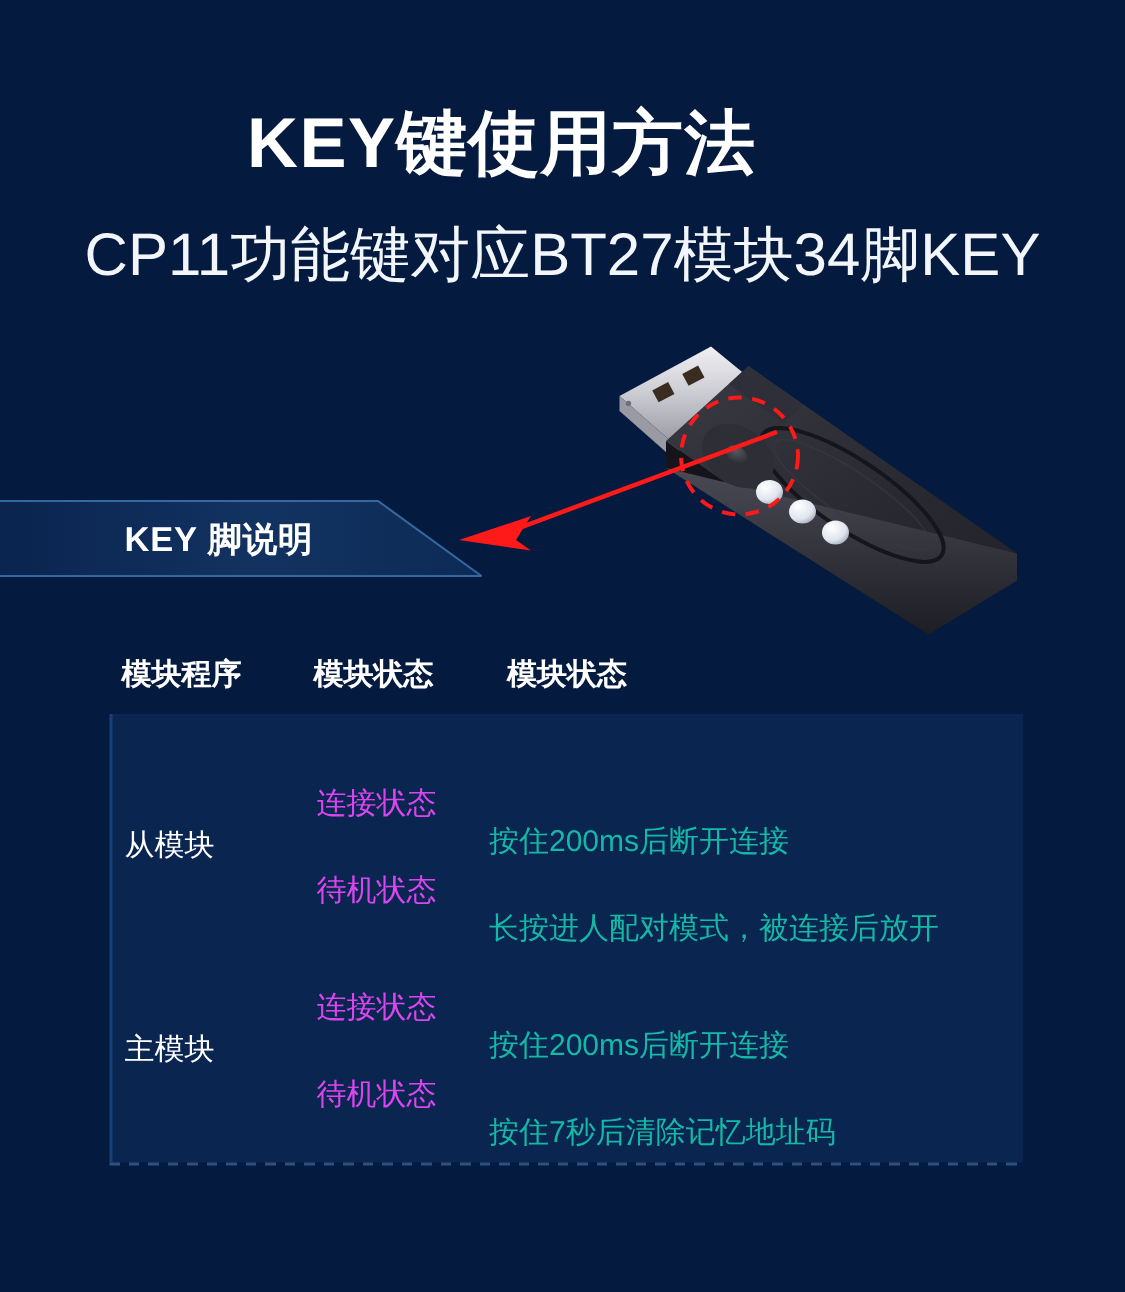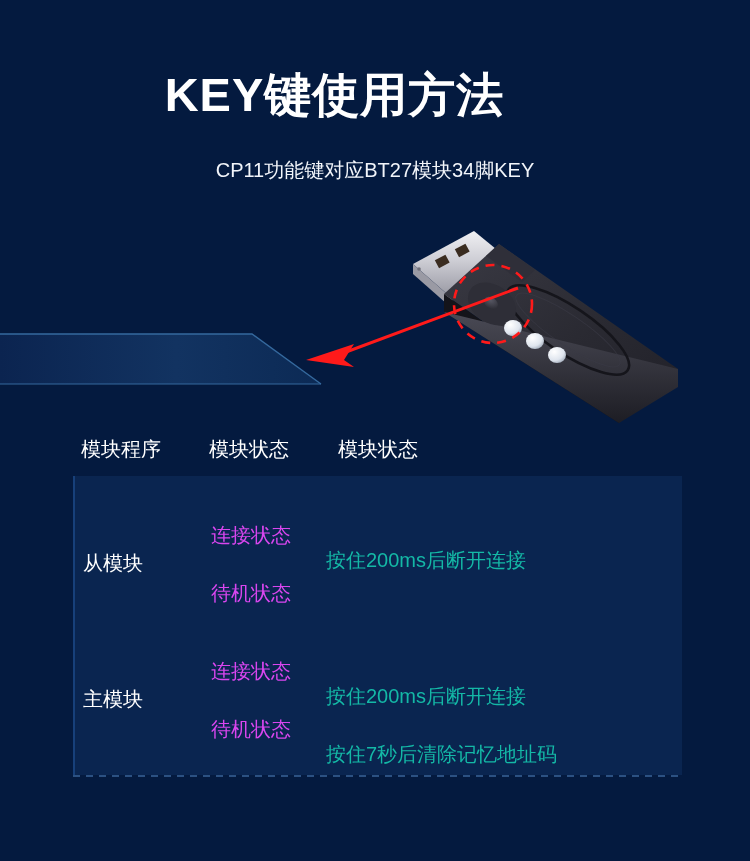--- a/index.html
+++ b/index.html
@@ -20,21 +20,21 @@
     font-size:47px;
     font-weight:bold;
     letter-spacing:1px;
     line-height:58px;
     white-space:nowrap;
   }
   .subtitle{
     position:absolute;left:0;top:150px;width:750px;
     text-align:center;
     color:#f2f5fa;
-    font-size:20px;
+    font-size:40px;
     font-weight:normal;
     line-height:40px;
     white-space:nowrap;
   }
 
   
   .device-wrap{
     position:absolute;left:400px;top:218px;width:290px;height:205px;
   }
   .device-svg{display:block;width:290px;height:205px;}
@@ -63,21 +63,21 @@
   }
 
   
   .thead{
     position:absolute;left:73px;top:436px;width:610px;height:34px;
   }
   .th{
     position:absolute;top:0;
     color:#ffffff;
     font-size:20px;
-    font-weight:normal;
+    font-weight:bold;
     white-space:nowrap;
   }
   .th.c1{left:8px;}
   .th.c2{left:136px;}
   .th.c3{left:265px;}
 
   
   .panel{
     position:absolute;left:73px;top:476px;width:609px;height:299px;
     background:#0a2550;
@@ -202,37 +202,39 @@
           <stop offset="55%" stop-color="#123361"></stop>
           <stop offset="100%" stop-color="#0c2a55"></stop>
         </linearGradient>
       </defs>
       <polygon points="0,3 252,3 321,53 0,53" fill="url(#bang)"></polygon>
       <polyline points="0,3 252,3 321,53" fill="none" stroke="#35699e" stroke-width="1.4"></polyline>
       <line x1="0" y1="53" x2="321" y2="53" stroke="#35699e" stroke-width="1.2"></line>
       <line x1="0" y1="0.8" x2="249" y2="0.8" stroke="#1b4madd" stroke-width="0.8" opacity="0.5"></line>
     </svg>
   </div>
+  <div class="banner-label">KEY 脚说明</div>
 
   <div class="thead">
     <div class="th c1">模块程序</div>
     <div class="th c2">模块状态</div>
     <div class="th c3">模块状态</div>
   </div>
 
   <div class="panel">
 
     <div class="group g1">
       <div class="group-name">从模块</div>
       <div class="row r1">
         <div class="cell-state">连接状态</div>
         <div class="cell-desc">按住200ms后断开连接</div>
       </div>
       <div class="row r2">
         <div class="cell-state">待机状态</div>
+        <div class="cell-desc">长按进人配对模式，被连接后放开</div>
       </div>
     </div>
 
     <div class="group g2">
       <div class="group-name">主模块</div>
       <div class="row r1">
         <div class="cell-state">连接状态</div>
         <div class="cell-desc">按住200ms后断开连接</div>
       </div>
       <div class="row r2">

